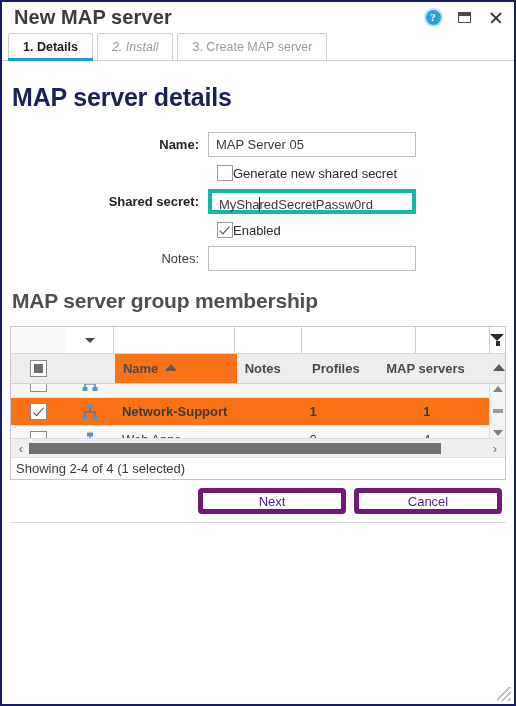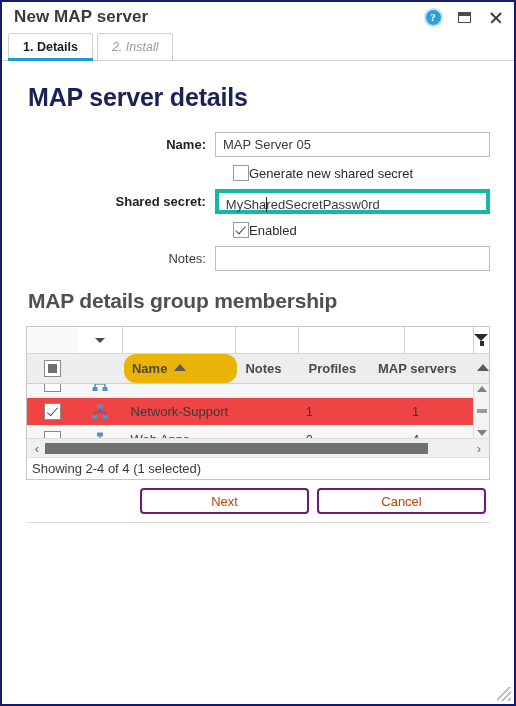--- a/index.html
+++ b/index.html
@@ -33,21 +33,21 @@
     height: 30px;
     flex: 0 0 30px;
     background: #ffffff;
     display: flex;
     align-items: center;
     padding: 0 8px 0 12px;
     box-sizing: border-box;
     position: relative;
   }
   .title-text {
-    font-size: 17px;
+    font-size: 20px;
     font-weight: bold;
     color: #3b3b3b;
     letter-spacing: 0.1px;
     flex: 1 1 auto;
     white-space: nowrap;
   }
   .title-btns {
     display: flex;
     align-items: center;
     gap: 9px;
@@ -134,21 +134,21 @@
     height: 3px;
     background: #1b9ad6;
   }
   .tab.italic { font-style: italic; }
 
   
   .content {
     flex: 1 1 auto;
     position: relative;
     background: #ffffff;
-    padding: 0 24px;
+    padding: 0 8px;
     box-sizing: border-box;
     overflow: hidden;
   }
   .section-title {
     font-size: 25px;
     font-weight: bold;
     color: #1c2155;
     margin: 22px 0 0 2px;
     letter-spacing: -0.2px;
   }
@@ -176,21 +176,21 @@
     font-size: 13px;
     font-weight: bold;
     color: #222222;
     white-space: nowrap;
   }
   .form-label.light {
     font-weight: normal;
     color: #3a3a3a;
   }
   .text-input {
-    width: 288px;
+    width: 208px;
     height: 25px;
     box-sizing: border-box;
     border: 1px solid #bdbdbd;
     background: #ffffff;
     font-size: 13px;
     color: #3a3a3a;
     padding: 0 7px;
     line-height: 23px;
     font-family: "Liberation Sans", sans-serif;
     outline: none;
@@ -303,21 +303,21 @@
     box-sizing: border-box;
     display: flex;
     align-items: center;
     font-size: 13px;
     font-weight: bold;
     color: #4a4a4a;
     padding-left: 8px;
     position: relative;
     white-space: nowrap;
   }
-  .hcell.sorted { background: #eab308; border-radius: 12px; }
+  .hcell.sorted { background: #f97316; }
   .sort-asc {
     width: 0; height: 0;
     border-left: 6px solid transparent;
     border-right: 6px solid transparent;
     border-bottom: 7px solid #5a5a5a;
     margin-left: 7px;
     margin-bottom: 3px;
   }
   .hcell.center { justify-content: center; padding-left: 0; }
 
@@ -348,21 +348,21 @@
     right: 16px;
   }
   .grow {
     display: flex;
     height: 28px;
     box-sizing: border-box;
     align-items: center;
     background: #ffffff;
     border-bottom: 1px solid #ececec;
   }
-  .grow.sel { background: #ef4444; }
+  .grow.sel { background: #f97316; font-weight: bold; }
   .grow.alt { background: #f7f7f7; }
   .gcell {
     box-sizing: border-box;
     display: flex;
     align-items: center;
     font-size: 13px;
     color: #3a3a3a;
     padding-left: 8px;
     white-space: nowrap;
     overflow: hidden;
@@ -453,28 +453,28 @@
   }
 
   
   .footer {
     display: flex;
     justify-content: flex-end;
     gap: 8px;
     padding: 8px 4px 0 0;
   }
   .btn {
-    width: 169px;
+    width: 148px;
     height: 26px;
     box-sizing: border-box;
-    border: 2px solid #701a75;
+    border: 5px solid #701a75;
     border-radius: 4px;
     background: #ffffff;
     font-size: 13px;
-    color: #c2410c;
+    color: #4c1d95;
     font-family: "Liberation Sans", sans-serif;
     display: flex;
     align-items: center;
     justify-content: center;
     cursor: default;
   }
 
   .footer-sep {
     border-top: 1px solid #dcdcdc;
     margin: 8px 0 0 0;
@@ -507,20 +507,21 @@
       </div>
       <div class="tb-btn">
         <div class="close-glyph"></div>
       </div>
     </div>
   </div>
 
   <div class="tabstrip">
     <div class="tab active">1. Details</div>
     <div class="tab italic">2. Install</div>
+    <div class="tab">3. Create MAP server</div>
   </div>
 
   <div class="content">
 
     <div class="section-title">MAP server details</div>
 
     <div class="form">
 
       <div class="form-row">
         <div class="form-label">Name:</div>
@@ -545,21 +546,21 @@
         <div class="cbox-label">Enabled</div>
       </div>
 
       <div class="form-row">
         <div class="form-label light">Notes:</div>
         <div class="text-input"></div>
       </div>
 
     </div>
 
-    <div class="section-title grey">MAP details group membership</div>
+    <div class="section-title grey">MAP server group membership</div>
 
     <div class="grid">
 
       <div class="grid-filterrow">
         <div class="fcell blank" style="width:56px"></div>
         <div class="fcell" style="width:49px">
           <div class="caret-down"></div>
         </div>
         <div class="fcell" style="width:123px"></div>
         <div class="fcell" style="width:68px"></div>

